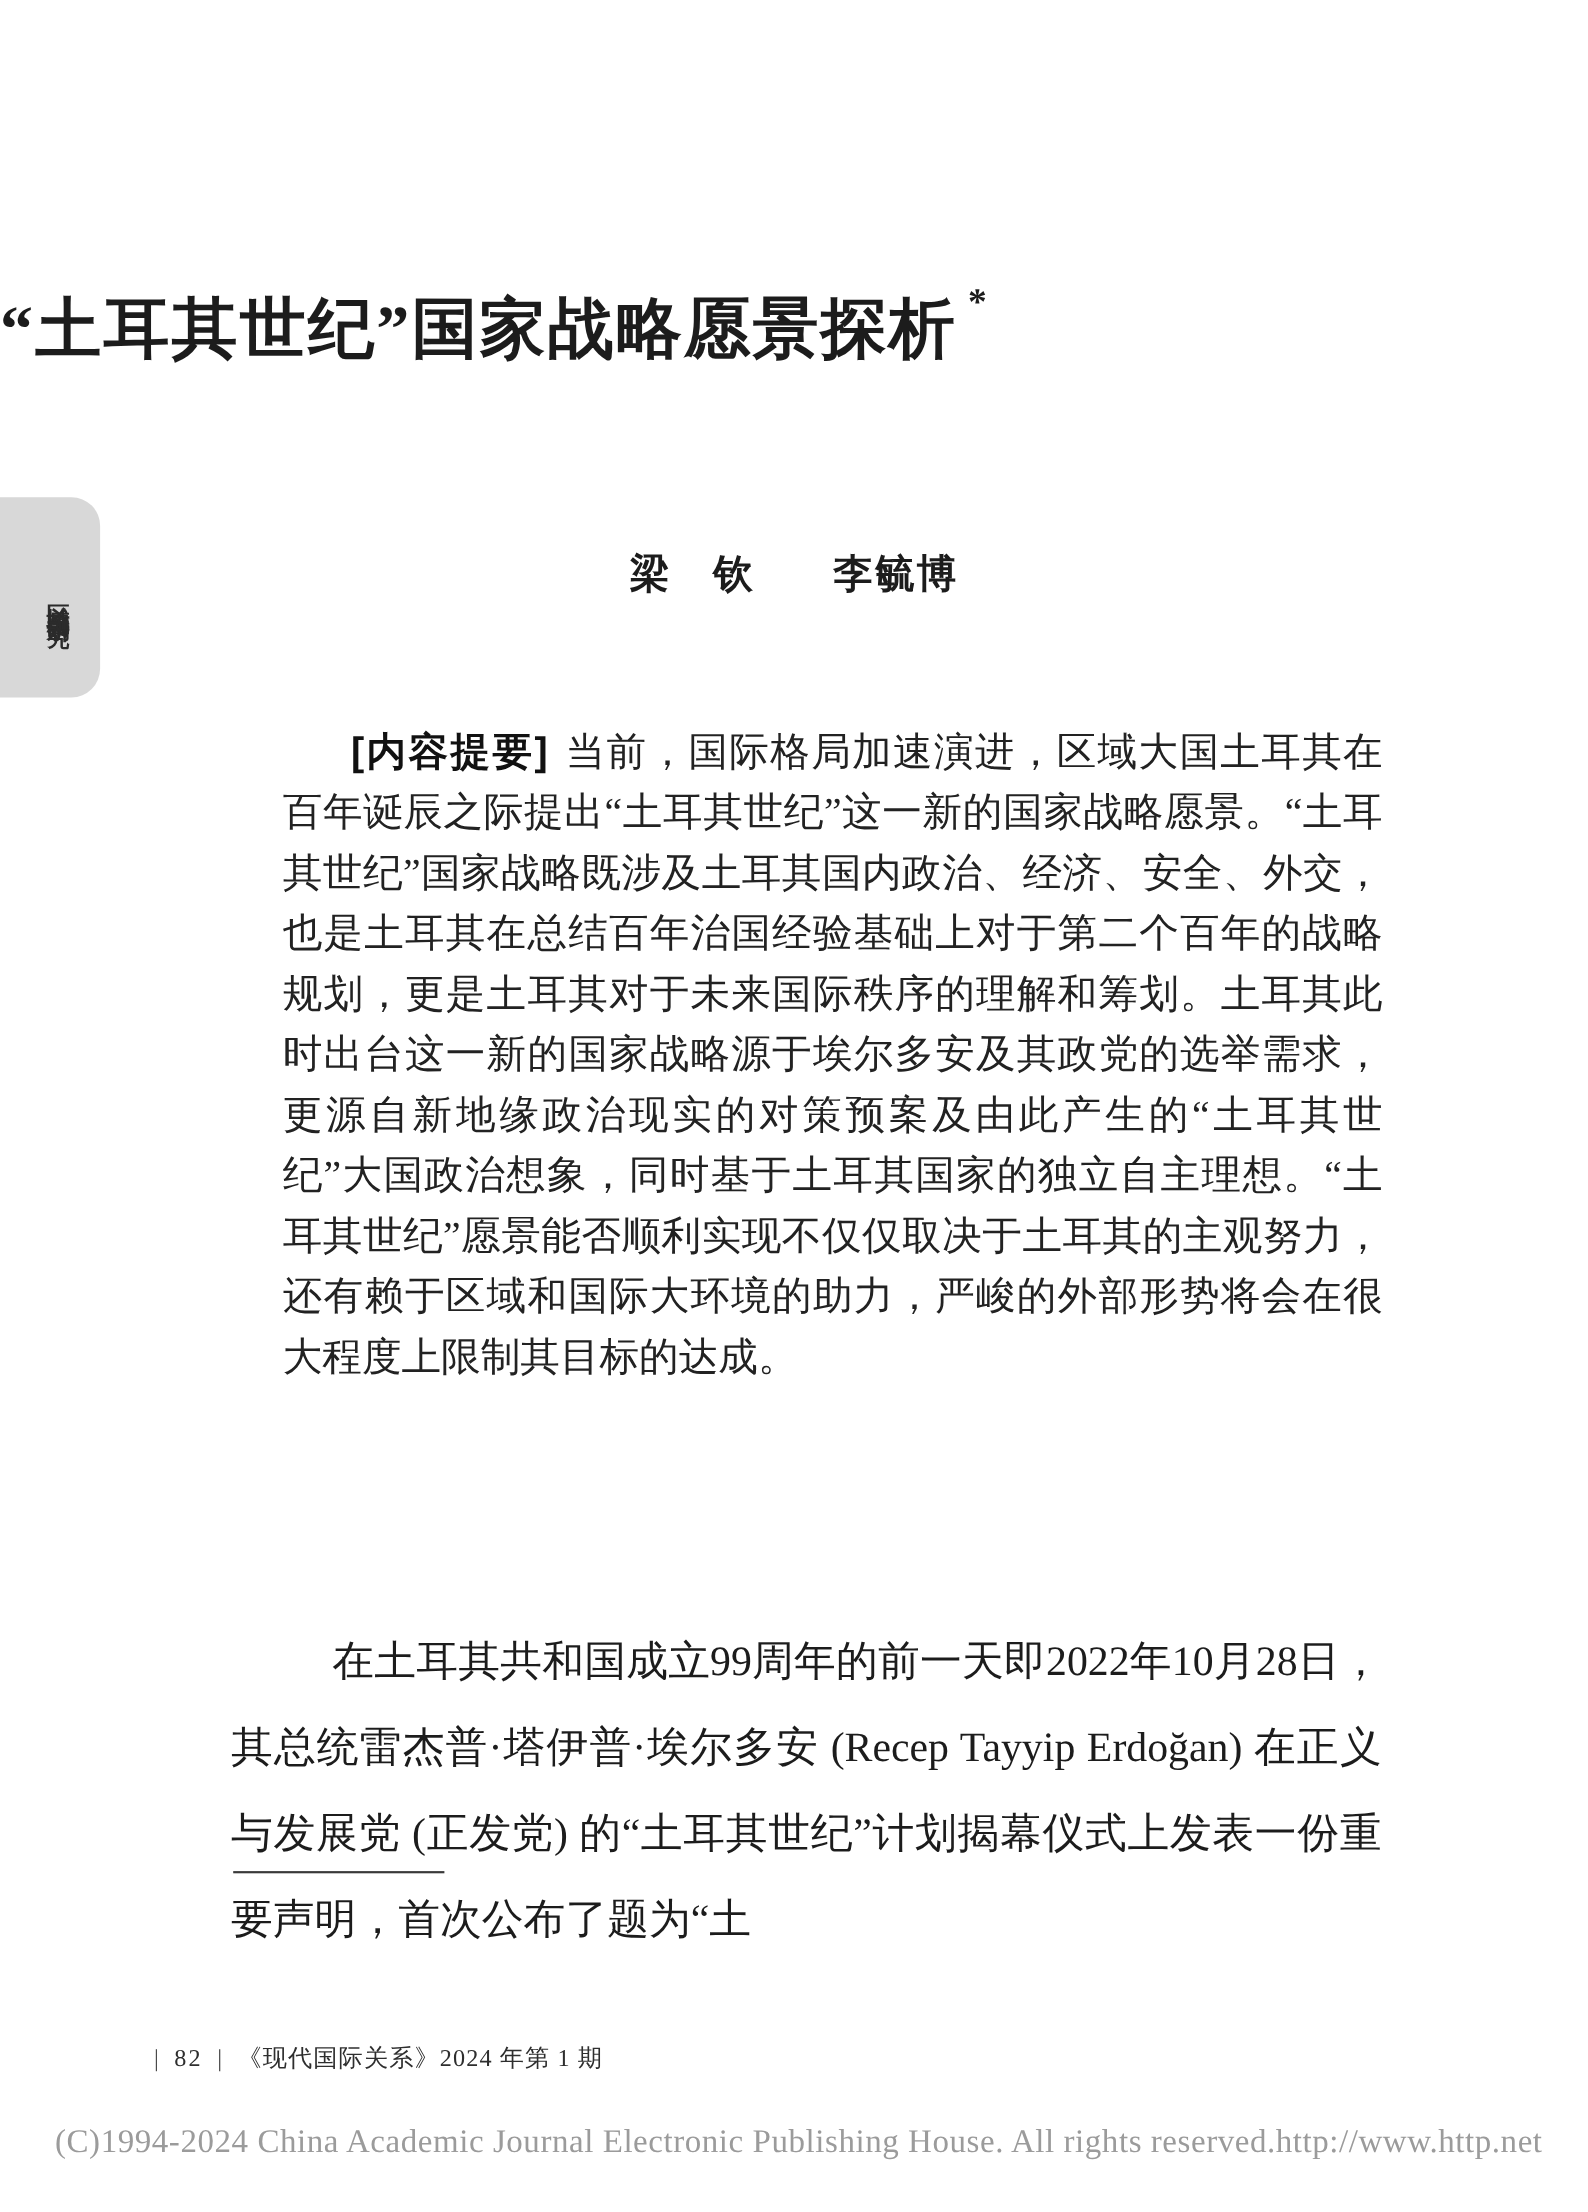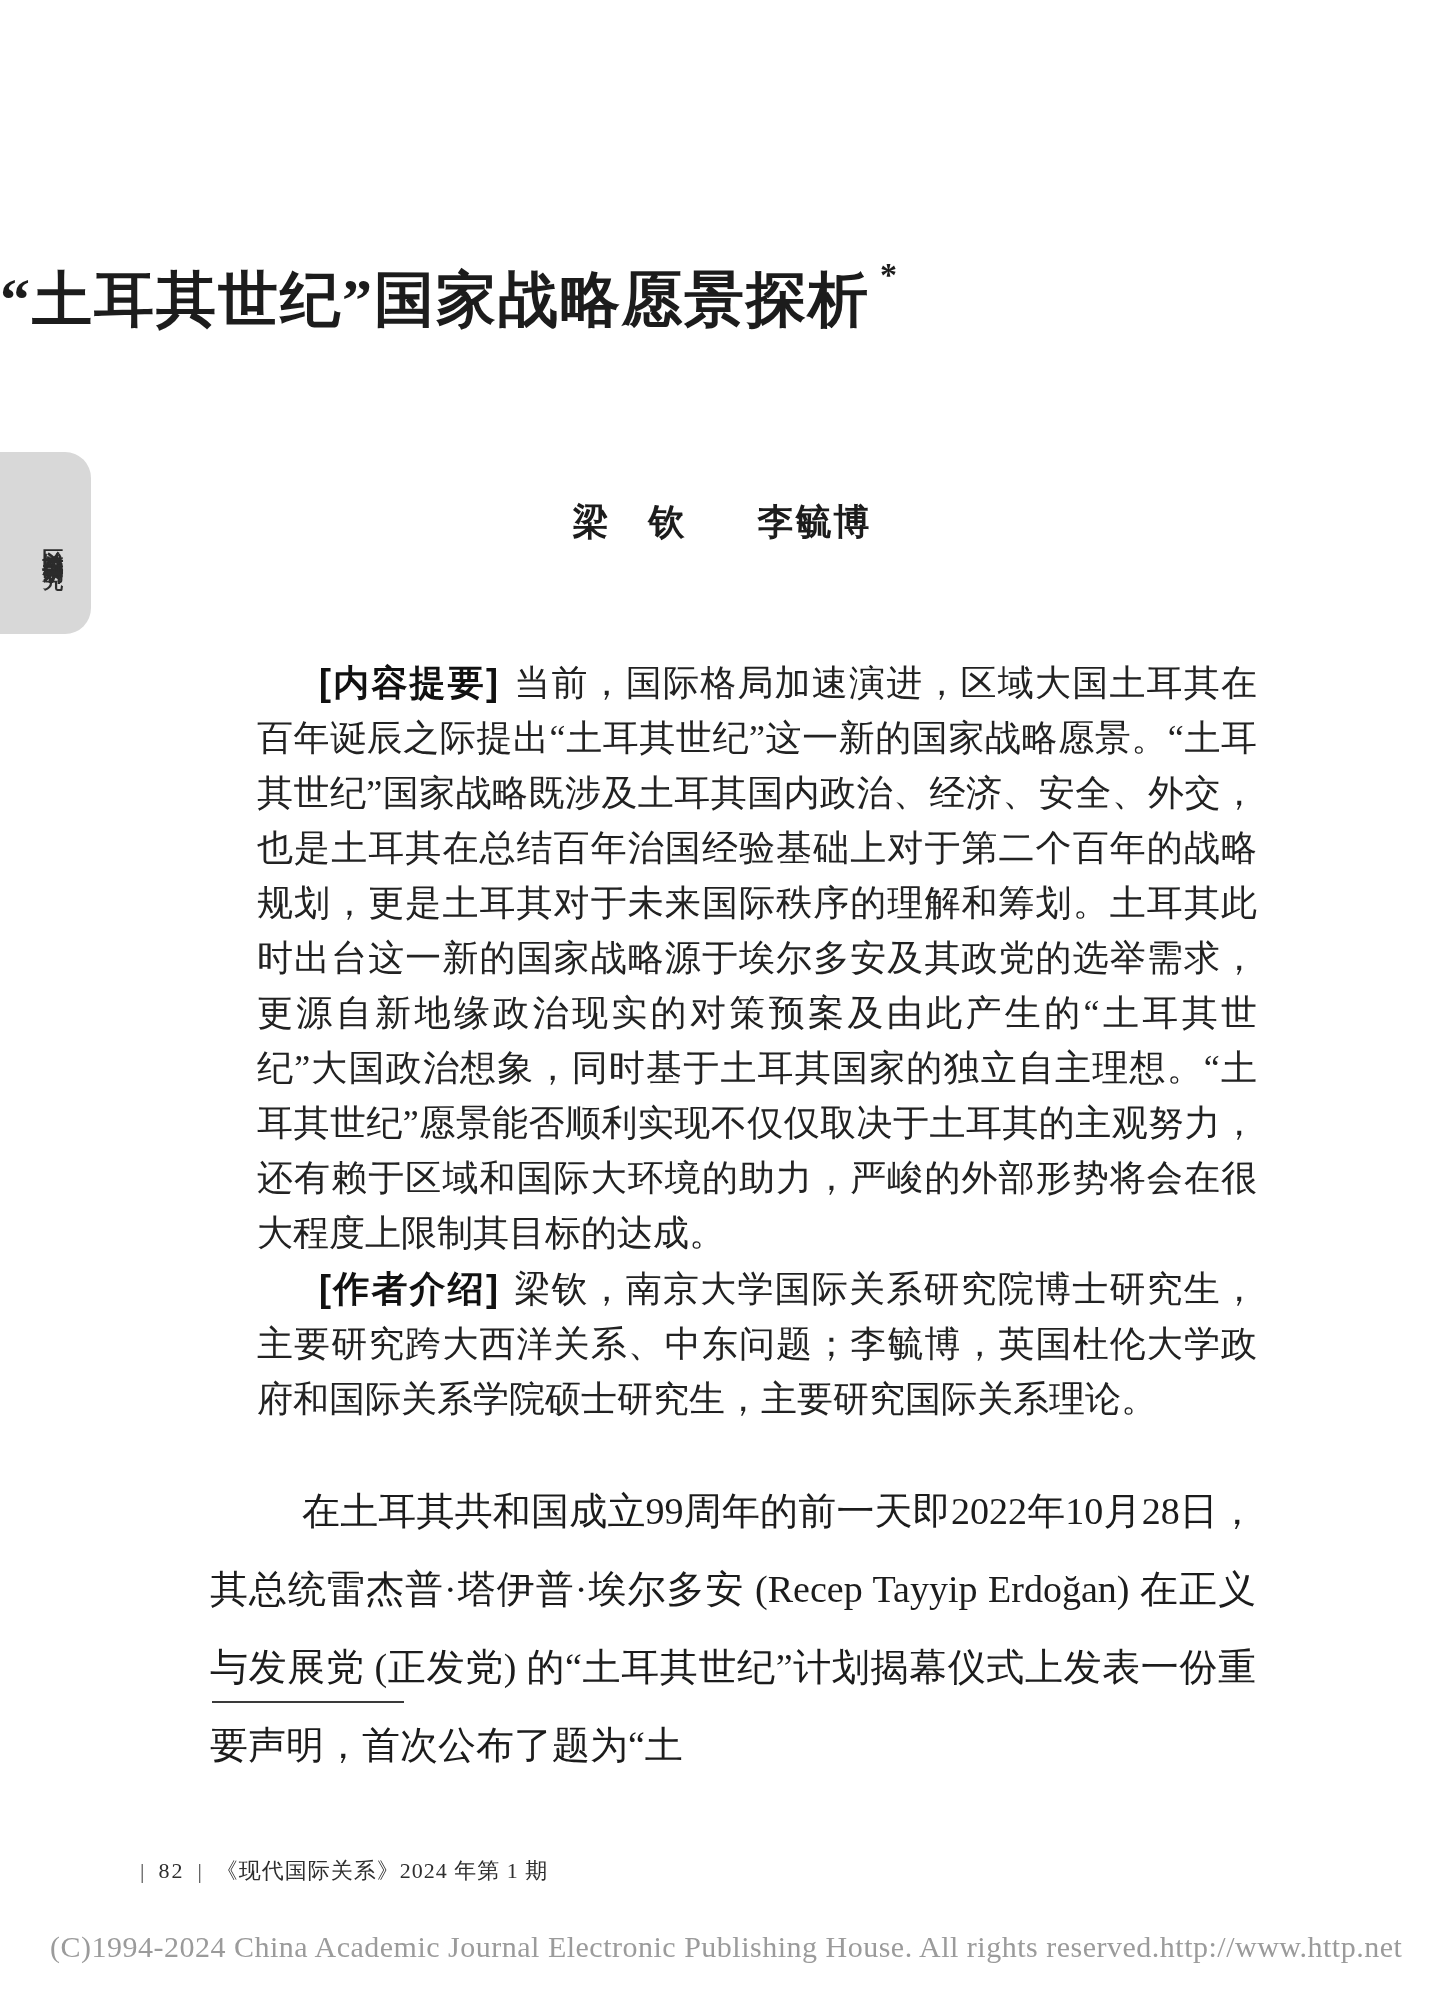--- a/index.html
+++ b/index.html
@@ -166,21 +166,20 @@
     <span>“土耳其世纪”国家战略愿景探析</span><span class="note-marker">*</span>
   </div>
 
   <div class="authors">
     <span class="author">梁　钦</span>
     <span class="author">李毓博</span>
   </div>
 
   <div class="front-matter">
     <p><span class="sec-label">[内容提要]</span><span>当前，国际格局加速演进，区域大国土耳其在百年诞辰之际提出“土耳其世纪”这一新的国家战略愿景。“土耳其世纪”国家战略既涉及土耳其国内政治、经济、安全、外交，也是土耳其在总结百年治国经验基础上对于第二个百年的战略规划，更是土耳其对于未来国际秩序的理解和筹划。土耳其此时出台这一新的国家战略源于埃尔多安及其政党的选举需求，更源自新地缘政治现实的对策预案及由此产生的“土耳其世纪”大国政治想象，同时基于土耳其国家的独立自主理想。“土耳其世纪”愿景能否顺利实现不仅仅取决于土耳其的主观努力，还有赖于区域和国际大环境的助力，严峻的外部形势将会在很大程度上限制其目标的达成。</span></p>
-    <p><span class="sec-label">[作者介绍]</span><span>梁钦，南京大学国际关系研究院博士研究生，主要研究跨大西洋关系、中东问题；李毓博，英国杜伦大学政府和国际关系学院硕士研究生，主要研究国际关系理论。</span></p>
   </div>
 
   <div class="body-text">
     <p>在土耳其共和国成立99周年的前一天即2022年10月28日，其总统雷杰普·塔伊普·埃尔多安 (Recep Tayyip Erdoğan) 在正义与发展党 (正发党) 的“土耳其世纪”计划揭幕仪式上发表一份重要声明，首次公布了题为“土</p>
   </div>
 
   <div class="footnote-rule"></div>
 
 
   <div class="page-footer">

